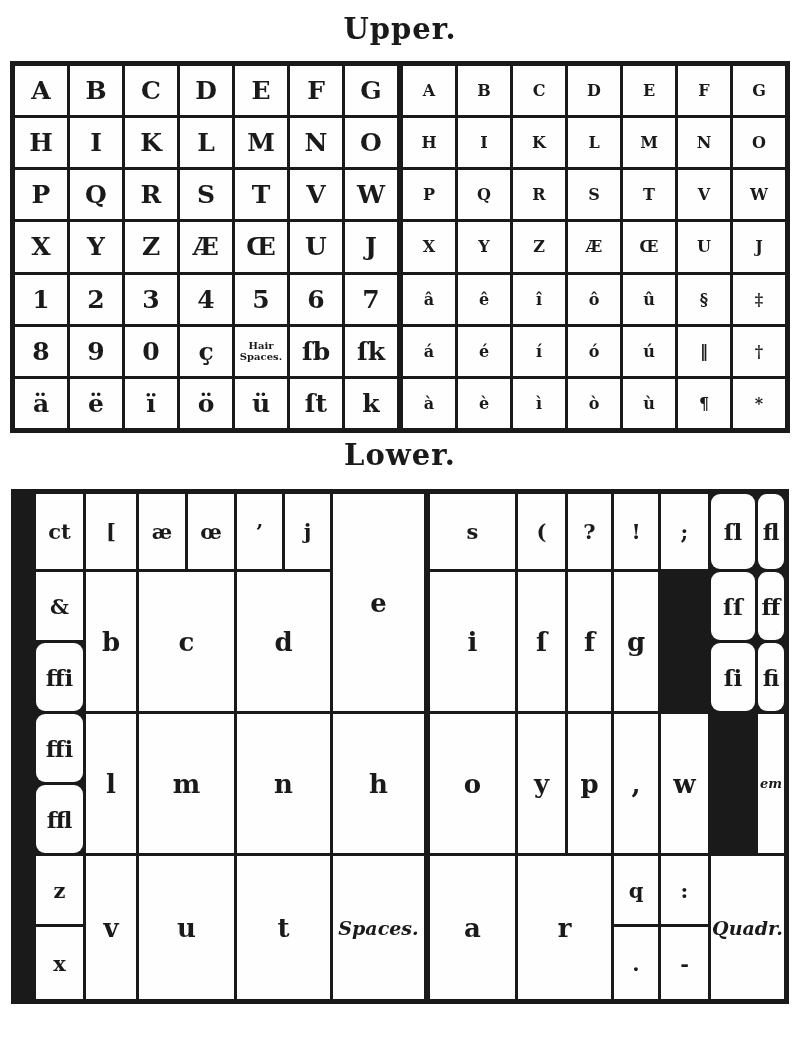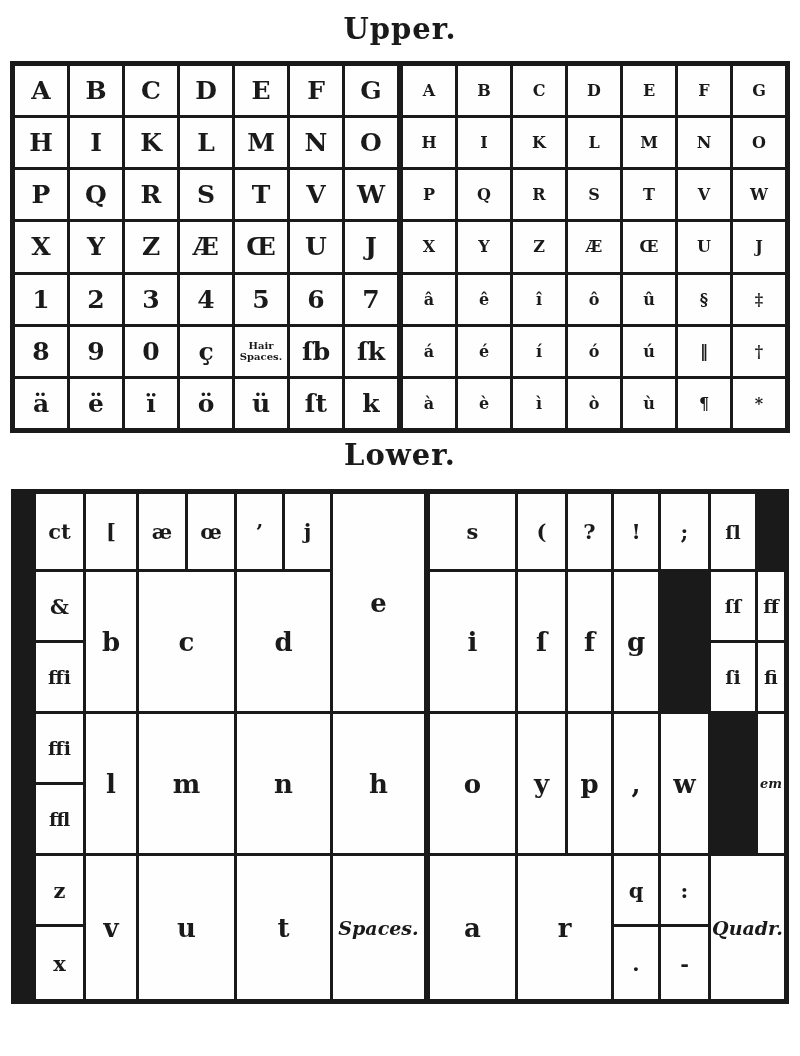--- a/index.html
+++ b/index.html
@@ -85,21 +85,21 @@
   .lgrid-left {
     flex: 0 0 388px;
     grid-template-columns: 47px 50px 46px 46px 45px 45px 1fr;
     padding-left: 20px;
   }
   .lgrid-right {
     flex: 1 1 auto;
     grid-template-columns: 85px 47px 43px 44px 47px 44px 1fr;
   }
   .lgrid .cell { font-size: 26px; }
-  .lgrid .cell.sm { font-size: 19px; }
+  .lgrid .cell.sm { font-size: 23px; border-radius: 9px; }
   .lgrid .cell.md { font-size: 21px; }
   .lgrid .cell.lab {
     font-style: italic;
     font-size: 19px;
     font-weight: 700;
   }
   .lgrid .cell.quad {
     font-style: italic;
     font-size: 13px;
     font-weight: 700;
@@ -251,20 +251,21 @@
       <div class="cell lab" style="grid-column:7;grid-row:6/span 2">Spaces.</div>
     </div>
 
     <div class="lgrid lgrid-right">
       <div class="cell md" style="grid-column:1;grid-row:1">s</div>
       <div class="cell md" style="grid-column:2;grid-row:1">(</div>
       <div class="cell md" style="grid-column:3;grid-row:1">?</div>
       <div class="cell md" style="grid-column:4;grid-row:1">!</div>
       <div class="cell md" style="grid-column:5;grid-row:1">;</div>
       <div class="cell sm" style="grid-column:6;grid-row:1">ſl</div>
+      <div class="cell sm" style="grid-column:7;grid-row:1">fl</div>
 
       <div class="cell" style="grid-column:1;grid-row:2/span 2">i</div>
       <div class="cell" style="grid-column:2;grid-row:2/span 2">ſ</div>
       <div class="cell" style="grid-column:3;grid-row:2/span 2">f</div>
       <div class="cell" style="grid-column:4;grid-row:2/span 2">g</div>
       <div class="cell sm" style="grid-column:6;grid-row:2">ſſ</div>
       <div class="cell sm" style="grid-column:7;grid-row:2">ff</div>
       <div class="cell sm" style="grid-column:6;grid-row:3">ſi</div>
       <div class="cell sm" style="grid-column:7;grid-row:3">fi</div>
 

